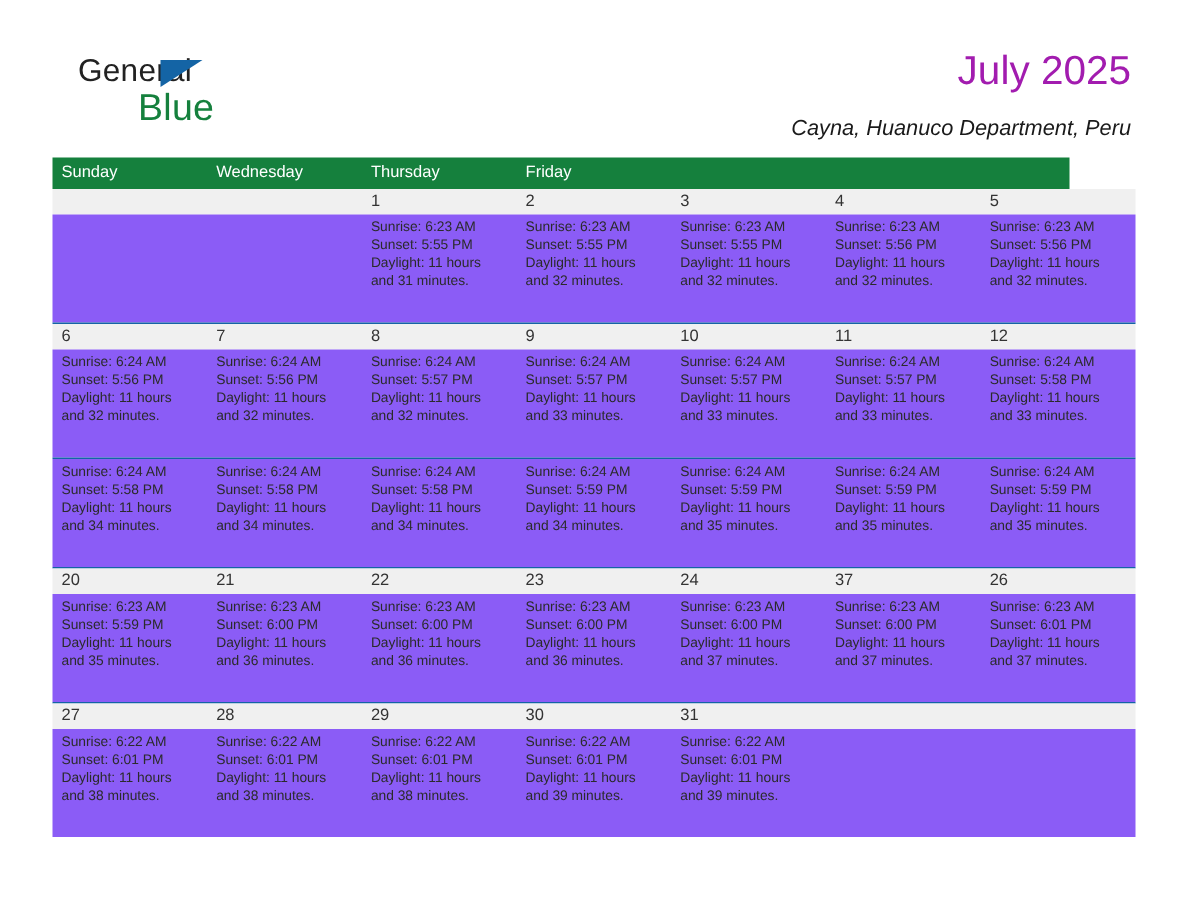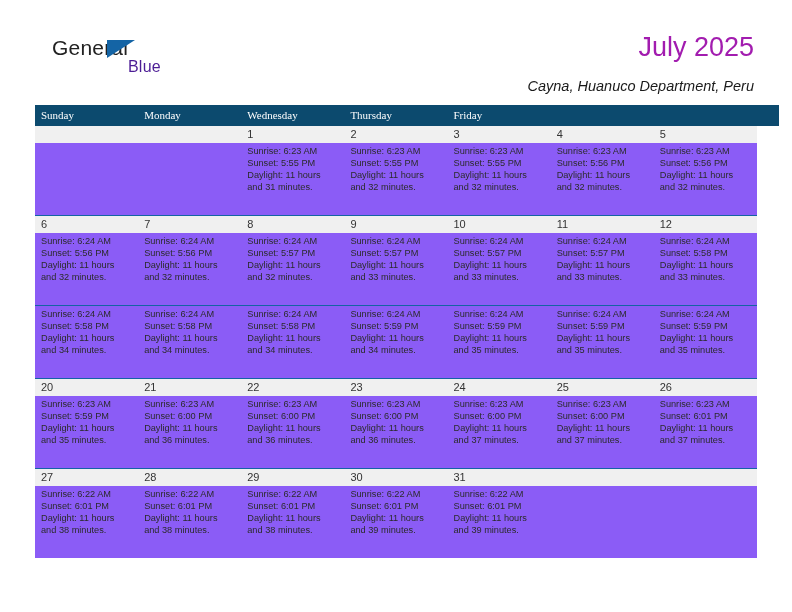--- a/index.html
+++ b/index.html
@@ -51,24 +51,23 @@
     top: 4px;
     width: 0;
     height: 0;
     border-left: 28px solid #1464a5;
     border-bottom: 18px solid transparent;
   }
   .logo-blue {
     position: absolute;
     left: 56px;
     top: 22px;
-    font-size: 16px;
-    color: #4c1d95;
+    font-size: 25px;
+    color: #15803d;
     letter-spacing: 0.2px;
-    margin-left: 36px;
   }
 
   .title {
     position: absolute;
     right: 38px;
     top: 32px;
     font-size: 27px;
     color: #a21caf;
     text-align: right;
     white-space: nowrap;
@@ -86,24 +85,23 @@
 
   
   .calendar {
     position: absolute;
     left: 35px;
     top: 105px;
     width: 722px;
   }
   .dow-row {
     display: flex;
-    width: 744px;
+    width: 678px;
     height: 21px;
-    background: #0c4a6e;
-    font-family: Liberation Serif, serif;
+    background: #15803d;
   }
   .dow-cell {
     width: 103.14px;
     height: 21px;
     line-height: 21px;
     color: #ffffff;
     font-size: 11px;
     padding-left: 6px;
     box-sizing: border-box;
     white-space: nowrap;
@@ -167,21 +165,20 @@
       <span class="logo-blue">Blue</span>
     </div>
 
     <div class="title">July 2025</div>
     <div class="subtitle">Cayna, Huanuco Department, Peru</div>
   </div>
 
   <div class="calendar">
     <div class="dow-row">
       <div class="dow-cell">Sunday</div>
-      <div class="dow-cell">Monday</div>
       <div class="dow-cell">Wednesday</div>
       <div class="dow-cell">Thursday</div>
       <div class="dow-cell">Friday</div>
     </div>
 
     <div class="week">
       <div class="numbers-row">
         <div class="num-cell"></div>
         <div class="num-cell"></div>
         <div class="num-cell">1</div>
@@ -342,21 +339,21 @@
     </div>
 
     <div class="week-sep"></div>
     <div class="week">
       <div class="numbers-row">
         <div class="num-cell">20</div>
         <div class="num-cell">21</div>
         <div class="num-cell">22</div>
         <div class="num-cell">23</div>
         <div class="num-cell">24</div>
-        <div class="num-cell">25</div>
+        <div class="num-cell">37</div>
         <div class="num-cell">26</div>
       </div>
       <div class="details-row">
         <div class="det-cell">
           <div class="det-line">Sunrise: 6:23 AM</div>
           <div class="det-line">Sunset: 5:59 PM</div>
           <div class="det-line">Daylight: 11 hours</div>
           <div class="det-line">and 35 minutes.</div>
         </div>
         <div class="det-cell">

